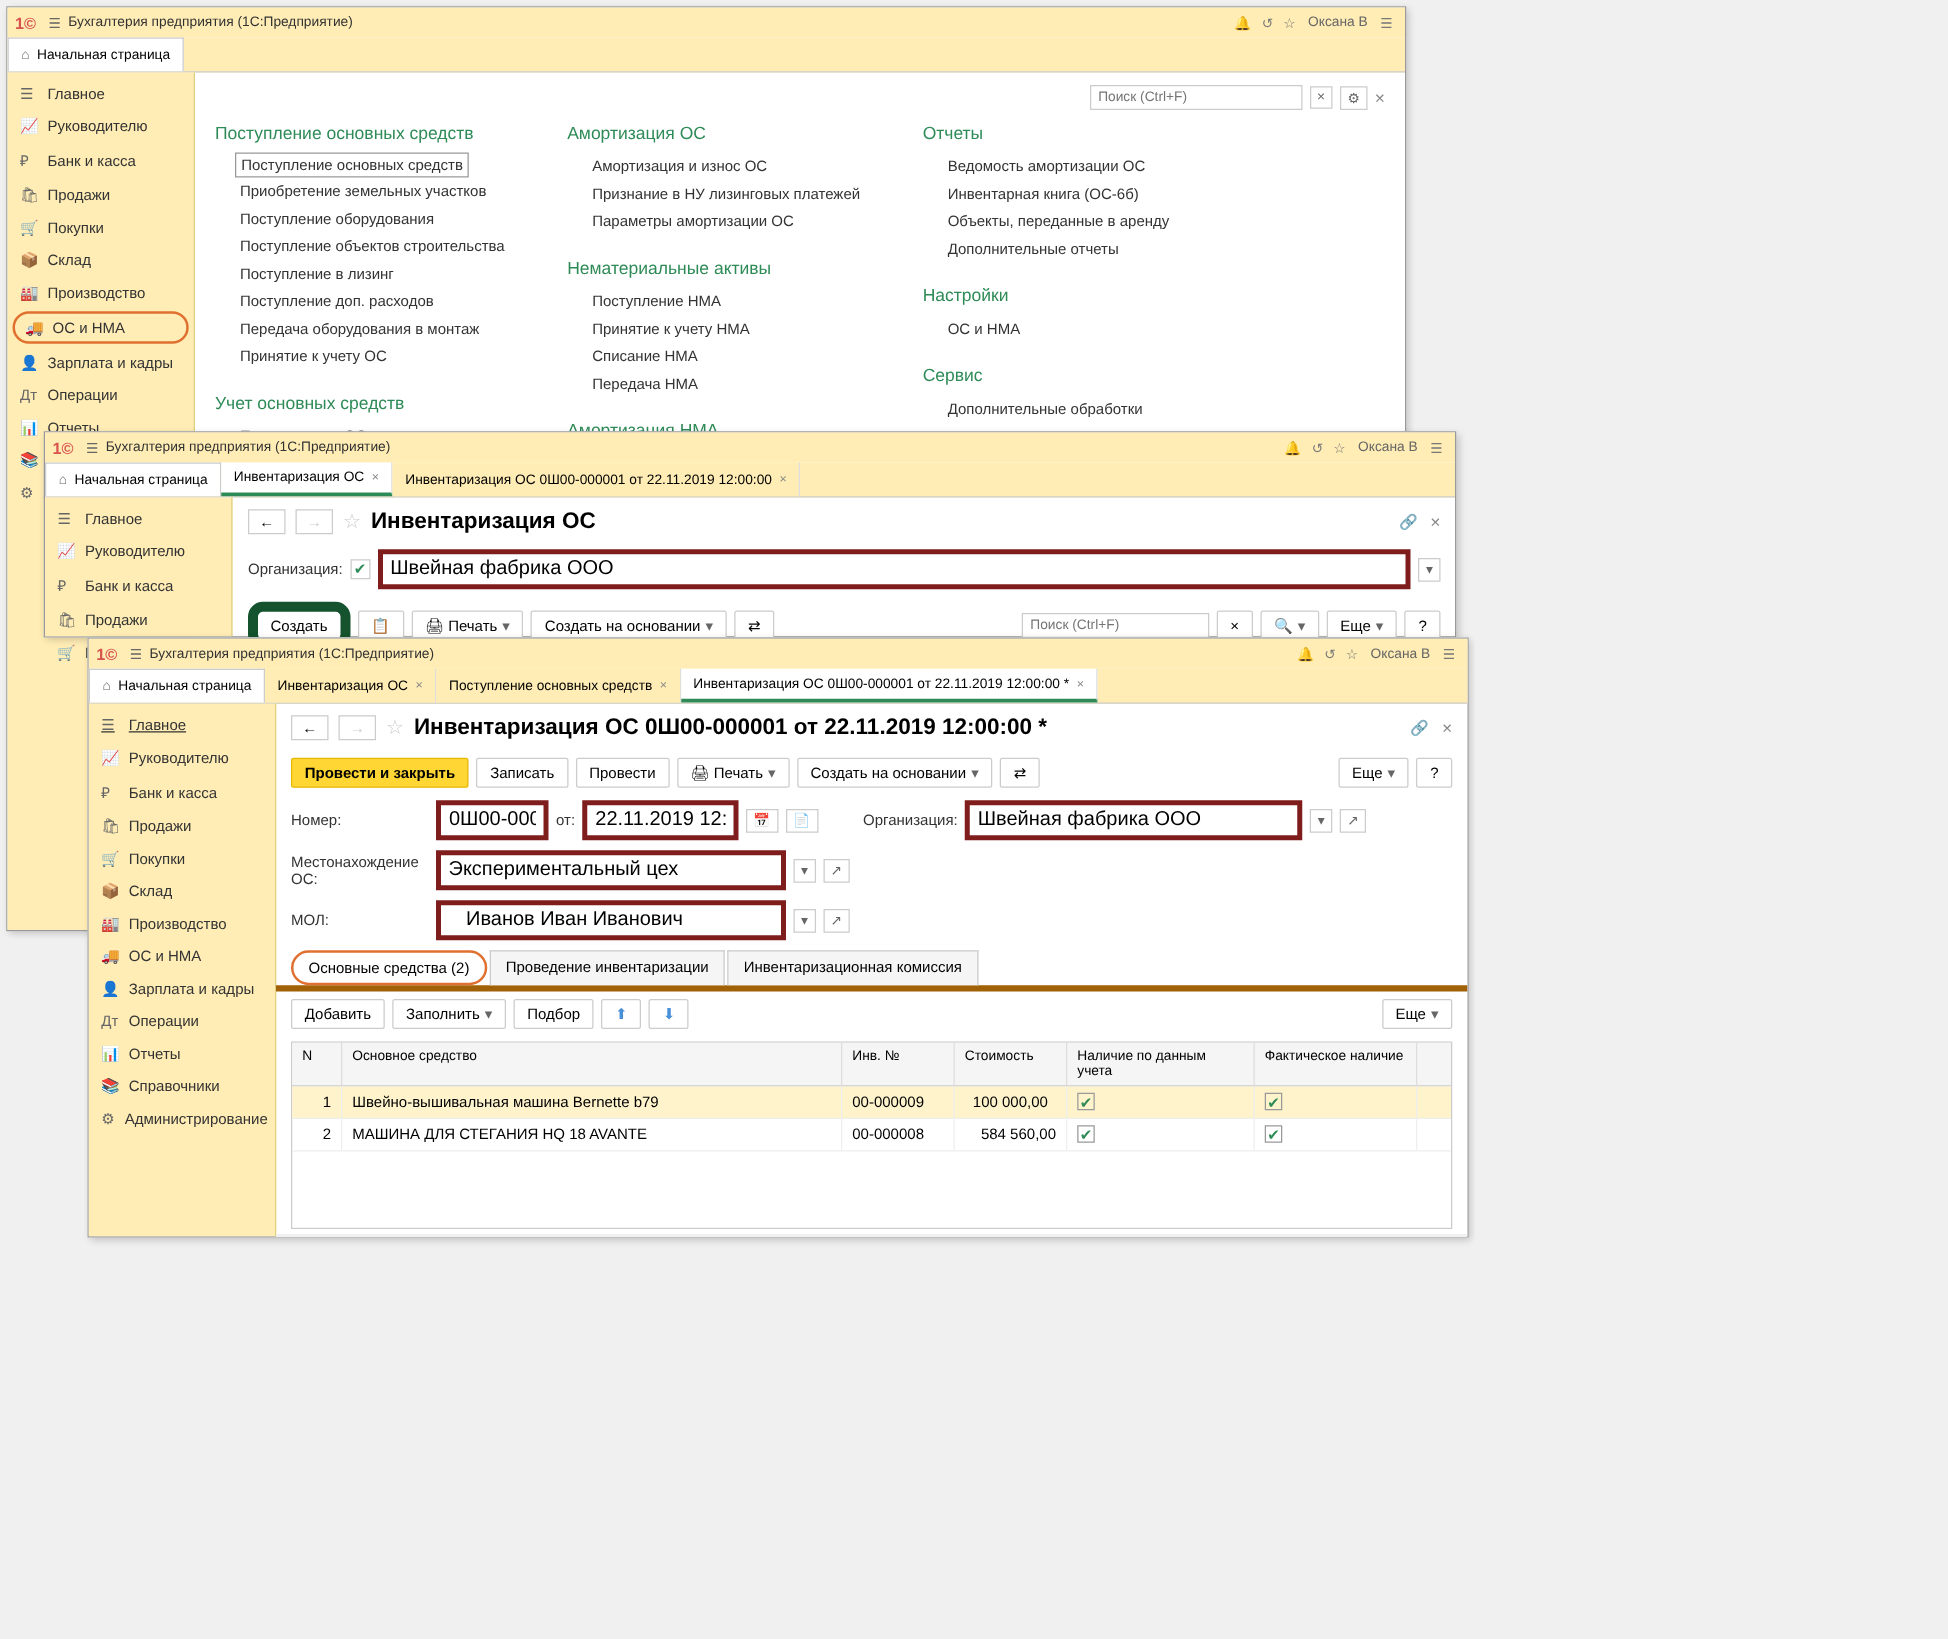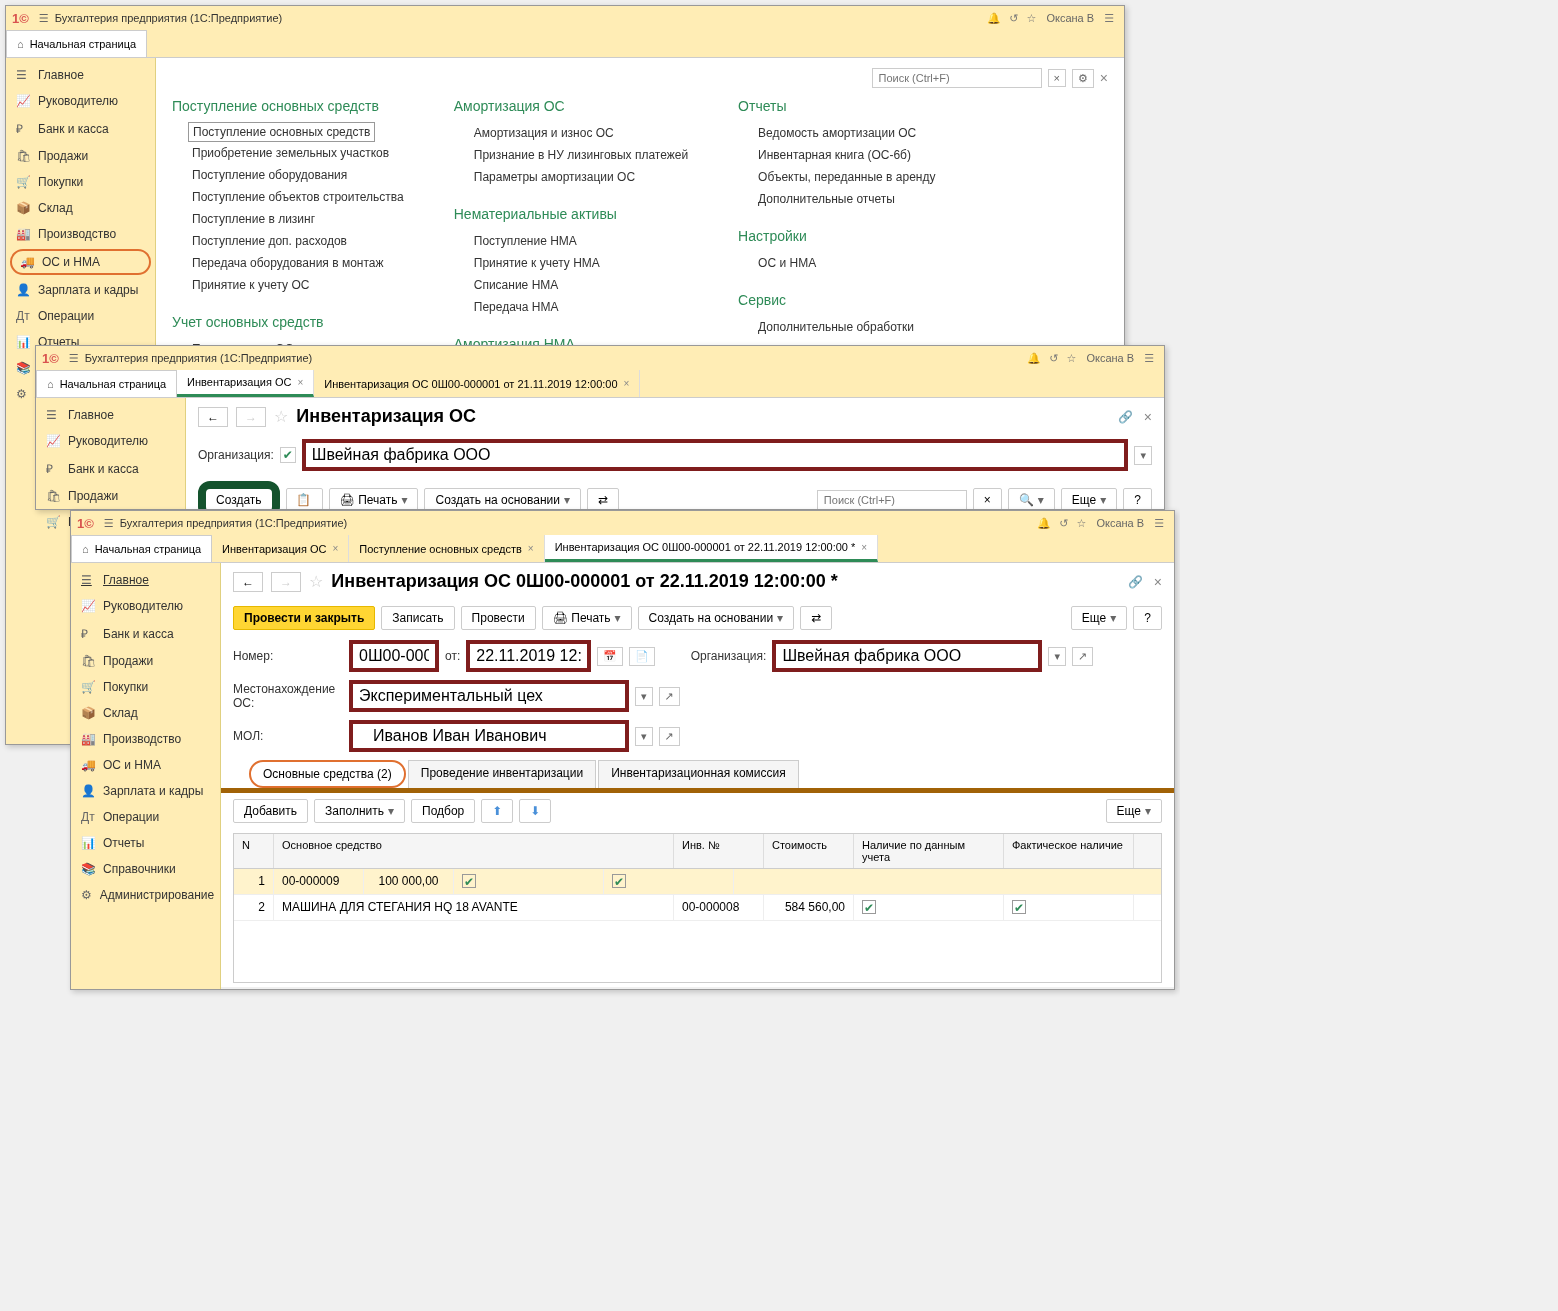--- a/index.html
+++ b/index.html
@@ -64,21 +64,21 @@
 .btn .dd { margin-left: 4px; color: #666; }
 
 .table { border: 1px solid #ccc; margin: 4px 12px; }
 .table .hdr { display: flex; background: #f5f5f5; border-bottom: 1px solid #ccc; }
 .table .hdr .cell { padding: 5px 8px; font-size: 11px; border-right: 1px solid #ddd; }
 .table .row { display: flex; border-bottom: 1px solid #eee; }
 .table .row .cell { padding: 5px 8px; font-size: 12px; border-right: 1px solid #eee; }
 .table .row.sel { background: #fff3cc; }
 .table .check { color: #2e8b57; }
 
-.tabs2 { display: flex; padding: 4px 28px 0; gap: 2px; }
+.tabs2 { display: flex; padding: 4px 12px 0; gap: 2px; }
 .tab2 { border: 1px solid #ccc; padding: 5px 12px; font-size: 12px; background: #f5f5f5; cursor: pointer; border-bottom: none; }
 .tab2.active { background: #fff; }
 .tab2.circled { border: 2px solid #e07030; border-radius: 14px; }
 
 .footer { display: flex; justify-content: flex-end; padding: 6px 12px; gap: 20px; background: #f0f0f0; font-size: 12px; }
 .footer .lbl { color: #666; }
 .footer .val { min-width: 90px; text-align: right; }
 </style>
 </head>
 <body>
@@ -229,21 +229,21 @@
   <div class="tabbar">
     <div class="tab home">
         <span class="home-icon">⌂</span>
         <span>Начальная страница</span>
       </div>
     <div class="tab active">
         <span>Инвентаризация ОС</span>
         <span class="close">×</span>
       </div>
     <div class="tab">
-        <span>Инвентаризация ОС 0Ш00-000001 от 21.11.2019 12:00:00</span>
+        <span>Инвентаризация ОС 0Ш00-000001 от 22.11.2019 12:00:00</span>
         <span class="close">×</span>
       </div>
   </div>
   <div class="body">
     <div class="sidebar" id="sb2">
         <div class="item">
           <span class="icon">☰</span>
           <span>Главное</span>
         </div>
         <div class="item">
@@ -457,20 +457,21 @@
             <div class="cell" style="width: 40px;">N</div>
             <div class="cell" style="width: 400px;">Основное средство</div>
             <div class="cell" style="width: 90px;">Инв. №</div>
             <div class="cell" style="width: 90px;">Стоимость</div>
             <div class="cell" style="width: 150px;">Наличие по данным учета</div>
             <div class="cell" style="width: 130px;">Фактическое наличие</div>
           </div>
         <div id="w3rows">
             <div class="row sel">
               <div class="cell" style="width: 40px; text-align: right;">1</div>
+              <div class="cell" style="width: 400px;">Швейно-вышивальная машина Bernette b79</div>
               <div class="cell" style="width: 90px;">00-000009</div>
               <div class="cell" style="width: 90px; text-align: center;">100 000,00</div>
               <div class="cell" style="width: 150px;"><span class="check" style="border:1px solid #999;display:inline-block;width:14px;height:14px;text-align:center;line-height:14px;">✔</span></div>
               <div class="cell" style="width: 130px;"><span class="check" style="border:1px solid #999;display:inline-block;width:14px;height:14px;text-align:center;line-height:14px;">✔</span></div>
             </div>
             <div class="row">
               <div class="cell" style="width: 40px; text-align: right;">2</div>
               <div class="cell" style="width: 400px;">МАШИНА ДЛЯ СТЕГАНИЯ HQ 18 AVANTE</div>
               <div class="cell" style="width: 90px;">00-000008</div>
               <div class="cell" style="width: 90px; text-align: right;">584 560,00</div>

